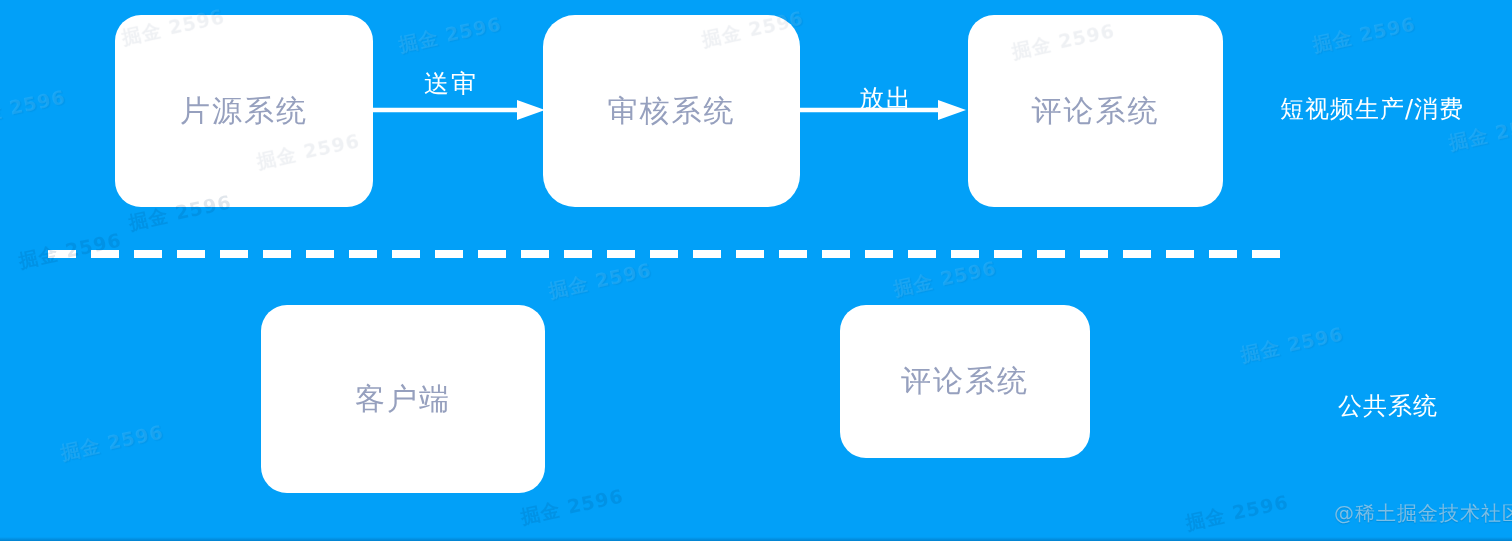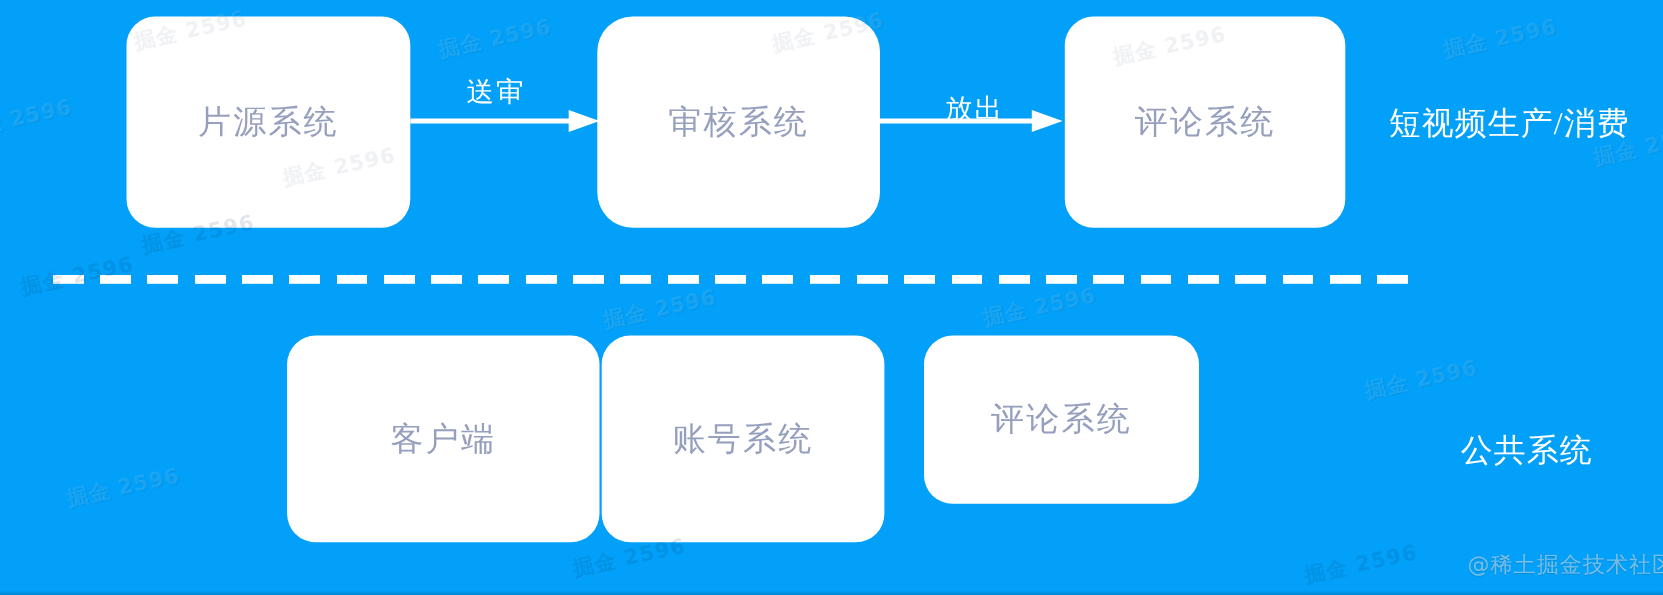--- a/index.html
+++ b/index.html
@@ -34,25 +34,24 @@
     color:#FFFFFF;
     font-size:25px;
     letter-spacing:2px;
     z-index:4;
     white-space:nowrap;
   }
   .group-label{
     position:absolute;
     transform:translateX(-50%);
     color:#FFFFFF;
-    font-size:29px;
+    font-size:24px;
     letter-spacing:1px;
     z-index:4;
     white-space:nowrap;
-    font-family:Liberation Serif, serif;
   }
   
   .divider{
     position:absolute;
     left:48px;top:250px;
     width:1232px;height:8px;
     background:repeating-linear-gradient(to right,#FFFFFF 0 28px,transparent 28px 43px);
     z-index:2;
   }
   
@@ -115,23 +114,20 @@
   <div class="arrow-label" style="left:886px;top:82px;">放出</div>
 
   <div class="group-label" style="left:1372px;top:93px;">短视频生产/消费</div>
   <div class="group-label" style="left:1388px;top:390px;">公共系统</div>
 
   <div class="divider"></div>
 
   <div class="node" style="left:261px;top:305px;width:284px;height:188px;">
     <span class="node-label">客户端</span>
   </div>
-  <div class="node" style="left:547px;top:305px;width:257px;height:188px;">
-    <span class="node-label">账号系统</span>
-  </div>
   <div class="node" style="left:840px;top:305px;width:250px;height:153px;">
     <span class="node-label">评论系统</span>
   </div>
 
   <span class="wm light" style="left:120px;top:14px;">掘金 2596</span>
   <span class="wm light" style="left:398px;top:22px;">掘金 2596</span>
   <span class="wm light" style="left:700px;top:16px;">掘金 2596</span>
   <span class="wm light" style="left:1010px;top:28px;">掘金 2596</span>
   <span class="wm light" style="left:1312px;top:22px;">掘金 2596</span>
   <span class="wm light" style="left:-38px;top:95px;">掘金 2596</span>

